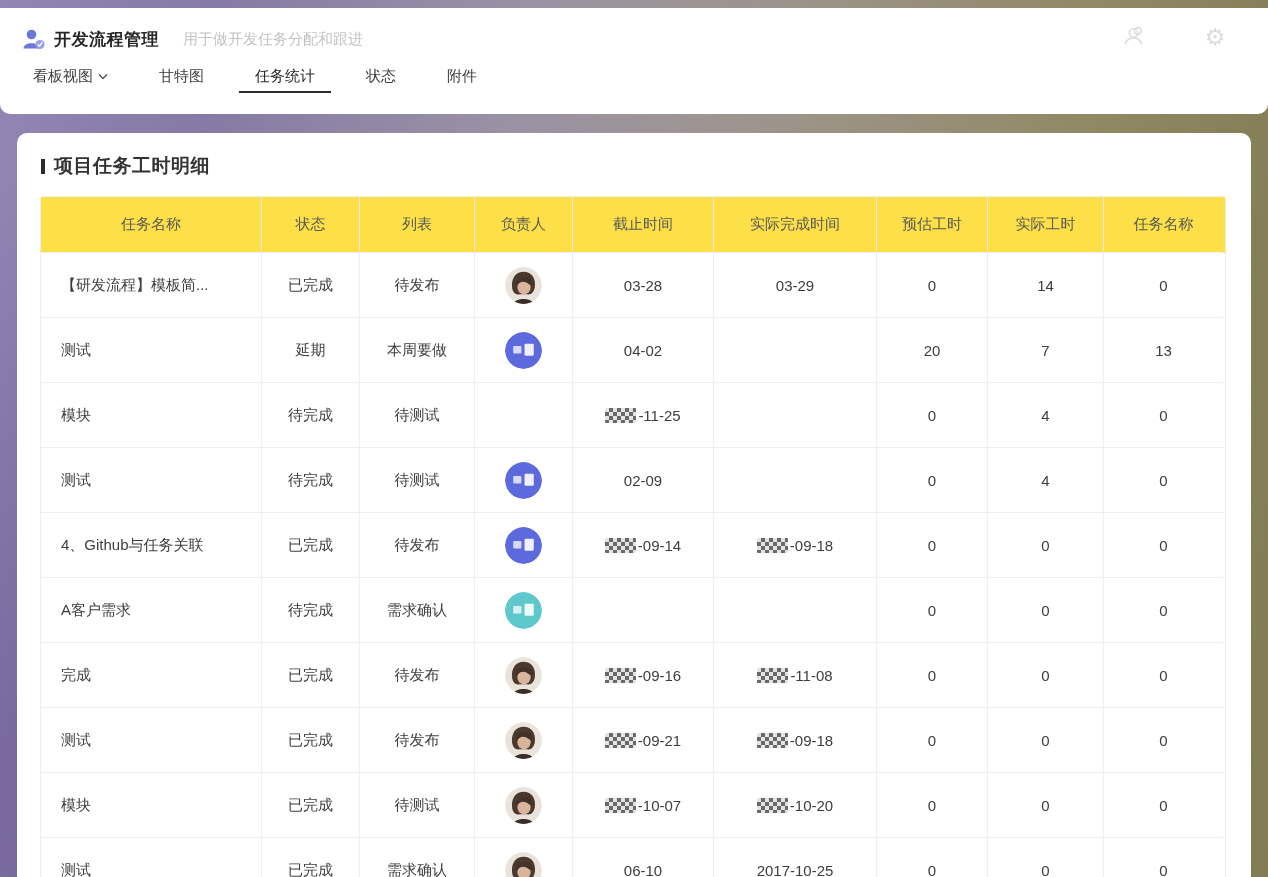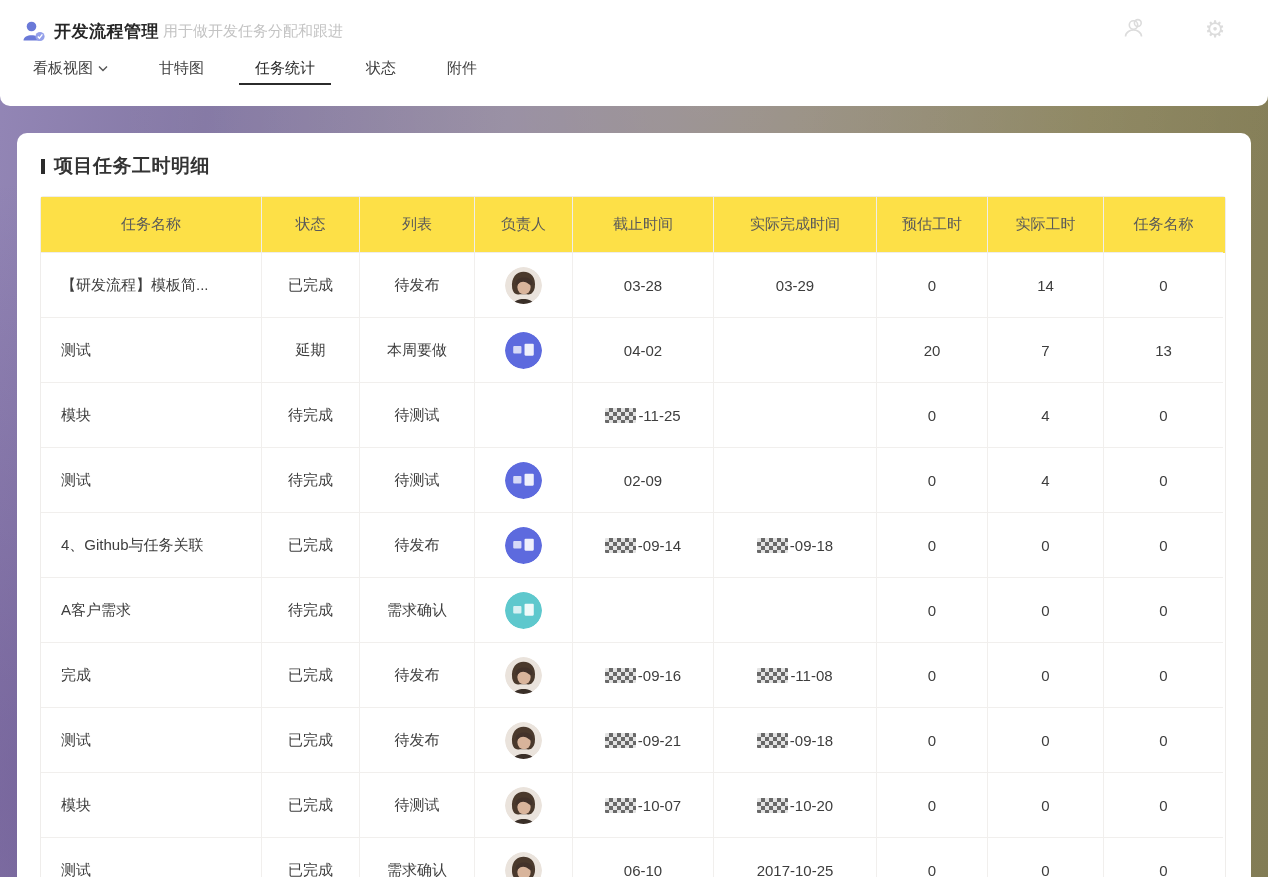--- a/index.html
+++ b/index.html
@@ -8,27 +8,27 @@
     font-family:"Liberation Sans","DejaVu Sans",sans-serif;
     position:relative;
     background:
       radial-gradient(ellipse at 10% 90%, rgba(84,58,128,.38), transparent 55%),
       radial-gradient(ellipse at 55% 10%, rgba(255,255,255,.10), transparent 60%),
       linear-gradient(97deg,#9386b6 0%,#8478a4 16%,#93899e 38%,#938a7c 60%,#8c855f 80%,#827c55 100%);
   }
 
   
   .app-header {
-    position:absolute; left:0; top:0; width:1268px; height:106px;
+    position:absolute; left:0; top:8px; width:1268px; height:106px;
     background:#ffffff; border-radius:0 0 10px 10px;
   }
   .title-row { display:flex; align-items:center; padding:16px 0 0 22px; height:46px; }
   .app-icon { width:24px; height:22px; margin-right:8px; display:flex; align-items:center; }
   .page-title { font-size:17px; font-weight:bold; color:#262626; letter-spacing:.5px; }
-  .page-subtitle { font-size:15px; color:#c3c3c3; margin-left:4px; }
+  .page-subtitle { font-size:15px; color:#c3c3c3; margin-left:24px; }
   .header-actions { position:absolute; top:16px; right:40px; display:flex; gap:56px; align-items:center; }
   .header-actions .hicon { width:26px; height:26px; display:flex; align-items:center; justify-content:center; cursor:pointer; }
   .gear-glyph { font-size:23px; color:#dcdcdc; line-height:1; }
 
   
   .tab-bar { position:relative; display:flex; padding-left:33px; height:44px; margin-top:0; align-items:center; gap:51px; }
   .tab { position:relative; height:100%; display:flex; align-items:center; font-size:15px; color:#404040; cursor:pointer; }
   .tab .chev { margin-left:5px; display:flex; align-items:center; }
   .tab.active { color:#262626; }
   .tab.active::after {

